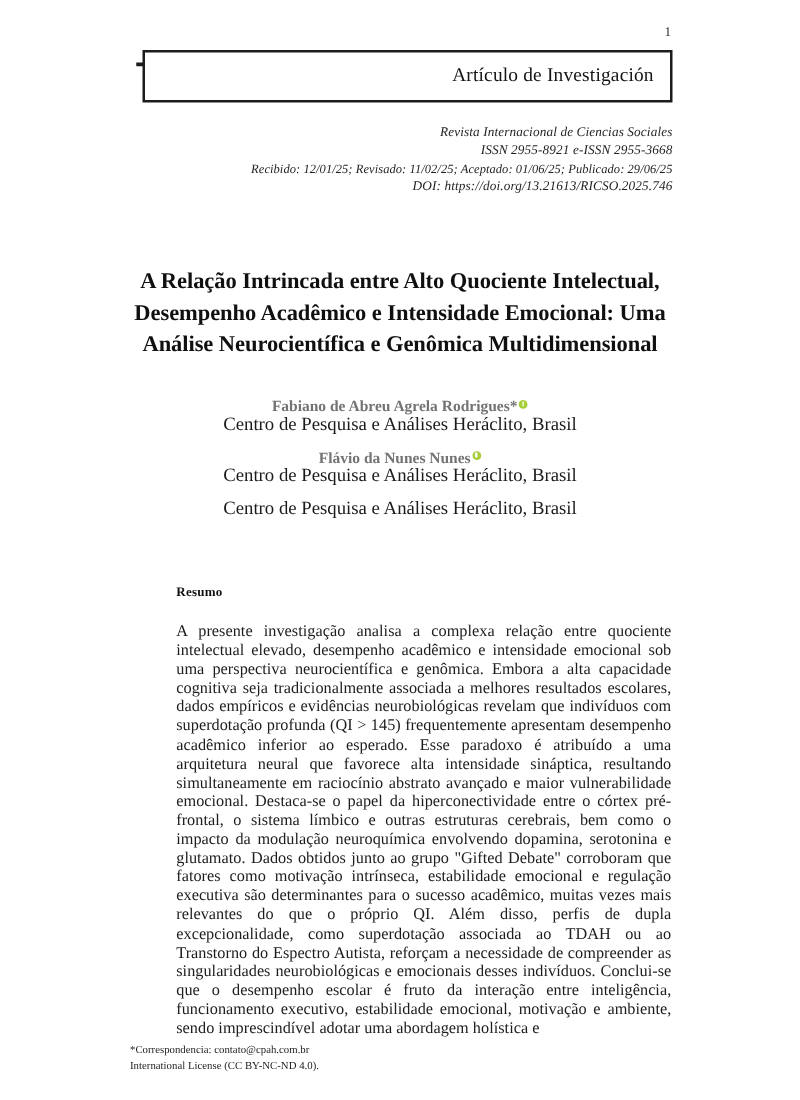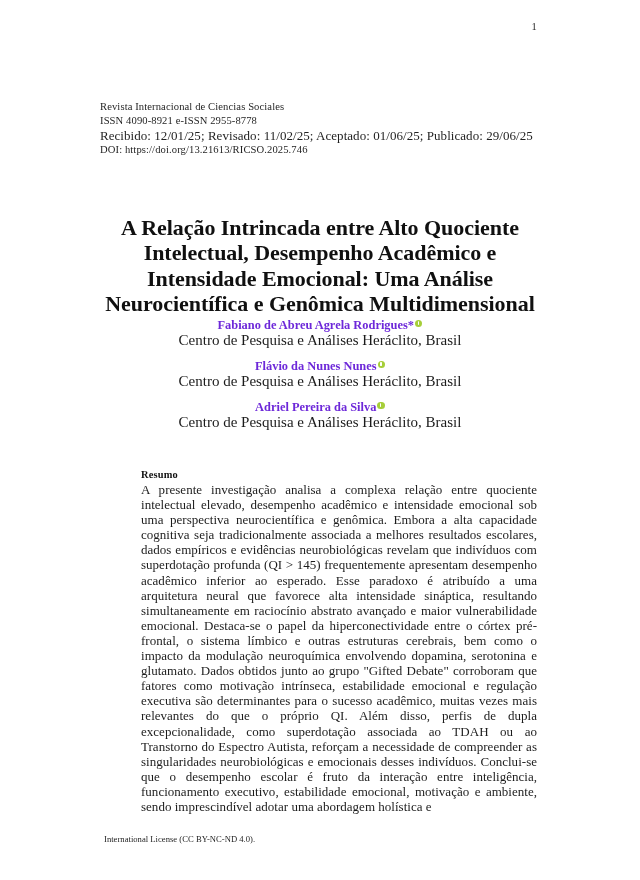--- a/index.html
+++ b/index.html
@@ -67,42 +67,43 @@
     letter-spacing: 0.15px;
     white-space: nowrap;
   }
 
   
   .journal-meta {
     position: absolute;
     top: 100px;
     left: 100px;
     width: 438px;
-    text-align: left;
+    text-align: right;
     font-size: 10.6px;
     line-height: 14.3px;
     color: #1f1f1f;
     letter-spacing: 0.1px;
+    font-style: italic;
   }
   .journal-meta .line {
     white-space: nowrap;
   }
   .journal-meta .line.small {
-    font-size: 13px;
+    font-size: 10px;
     letter-spacing: 0.05px;
   }
 
   
   .title {
     position: absolute;
     top: 200px;
     left: 100px;
     width: 440px;
     text-align: center;
-    font-size: 22px;
+    font-size: 18px;
     line-height: 25.5px;
     font-weight: bold;
     color: #101010;
     letter-spacing: -0.05px;
   }
 
   
   .authors {
     position: absolute;
     top: 318px;
@@ -111,21 +112,21 @@
     text-align: center;
   }
   .author-group {
     margin-bottom: 11px;
   }
   .author-group:last-child { margin-bottom: 0; }
   .author-name {
     font-size: 12.4px;
     font-weight: bold;
     line-height: 15px;
-    color: #6d28d9;
+    color: #737373;
     white-space: nowrap;
   }
   .author-aff {
     font-size: 15px;
     line-height: 15px;
     color: #1b1b1b;
     white-space: nowrap;
   }
   .star {
     font-weight: bold;
@@ -157,21 +158,21 @@
     position: absolute;
     top: 468px;
     left: 141px;
     width: 396px;
   }
   .abstract-heading {
     font-size: 10.4px;
     font-weight: bold;
     line-height: 14px;
     color: #111;
-    margin-bottom: 0;
+    margin-bottom: 15px;
     letter-spacing: 0.2px;
   }
   .abstract-body {
     font-size: 13px;
     line-height: 15.1px;
     text-align: justify;
     text-justify: inter-word;
     color: #1c1c1c;
     letter-spacing: 0.02px;
     hyphens: none;
@@ -190,24 +191,29 @@
   }
   .footnote .fn-line { white-space: normal; }
 </style>
 </head>
 <body>
 
 <div class="page">
 
   <div class="page-number">1</div>
 
+  <div class="banner-wrap">
+    <div class="banner-box">
+      <span class="banner-text">Artículo de Investigación</span>
+    </div>
+  </div>
 
   <div class="journal-meta">
     <div class="line">Revista Internacional de Ciencias Sociales</div>
-    <div class="line">ISSN 4090-8921  e-ISSN 2955-8778</div>
+    <div class="line">ISSN 2955-8921  e-ISSN 2955-3668</div>
     <div class="line small">Recibido: 12/01/25; Revisado: 11/02/25; Aceptado: 01/06/25; Publicado: 29/06/25</div>
     <div class="line">DOI: https://doi.org/13.21613/RICSO.2025.746</div>
   </div>
 
   <h1 class="title">A Relação Intrincada entre Alto Quociente Intelectual, Desempenho Acadêmico e Intensidade Emocional: Uma Análise Neurocientífica e Genômica Multidimensional</h1>
 
   <div class="authors">
 
     <div class="author-group">
       <div class="author-name">
@@ -217,30 +223,28 @@
     </div>
 
     <div class="author-group">
       <div class="author-name">
         <span>Flávio da Nunes Nunes</span><span class="star"></span><span class="orcid-icon"></span>
       </div>
       <div class="author-aff">Centro de Pesquisa e Análises Heráclito, Brasil</div>
     </div>
 
     <div class="author-group">
-      <div class="author-name">
-        <span>Adriel Pereira da Silva</span><span class="star"></span><span class="orcid-icon"></span>
-      </div>
       <div class="author-aff">Centro de Pesquisa e Análises Heráclito, Brasil</div>
     </div>
 
   </div>
 
   <div class="abstract">
     <div class="abstract-heading">Resumo</div>
     <div class="abstract-body">A presente investigação analisa a complexa relação entre quociente intelectual elevado, desempenho acadêmico e intensidade emocional sob uma perspectiva neurocientífica e genômica. Embora a alta capacidade cognitiva seja tradicionalmente associada a melhores resultados escolares, dados empíricos e evidências neurobiológicas revelam que indivíduos com superdotação profunda (QI &gt; 145) frequentemente apresentam desempenho acadêmico inferior ao esperado. Esse paradoxo é atribuído a uma arquitetura neural que favorece alta intensidade sináptica, resultando simultaneamente em raciocínio abstrato avançado e maior vulnerabilidade emocional. Destaca-se o papel da hiperconectividade entre o córtex pré-frontal, o sistema límbico e outras estruturas cerebrais, bem como o impacto da modulação neuroquímica envolvendo dopamina, serotonina e glutamato. Dados obtidos junto ao grupo "Gifted Debate" corroboram que fatores como motivação intrínseca, estabilidade emocional e regulação executiva são determinantes para o sucesso acadêmico, muitas vezes mais relevantes do que o próprio QI. Além disso, perfis de dupla excepcionalidade, como superdotação associada ao TDAH ou ao Transtorno do Espectro Autista, reforçam a necessidade de compreender as singularidades neurobiológicas e emocionais desses indivíduos. Conclui-se que o desempenho escolar é fruto da interação entre inteligência, funcionamento executivo, estabilidade emocional, motivação e ambiente, sendo imprescindível adotar uma abordagem holística e</div>
   </div>
 
   <div class="footnote">
+    <div class="fn-line">*Correspondencia: contato@cpah.com.br</div>
     <div class="fn-line">International License (CC BY-NC-ND 4.0).</div>
   </div>
 
 </div>
 
 </body></html>

